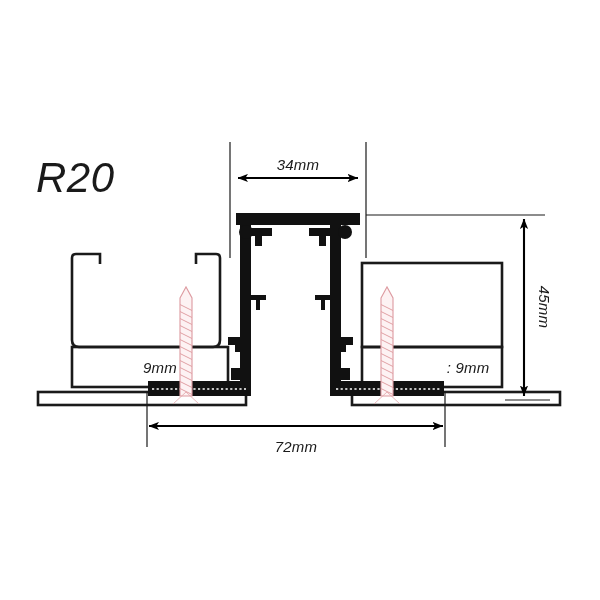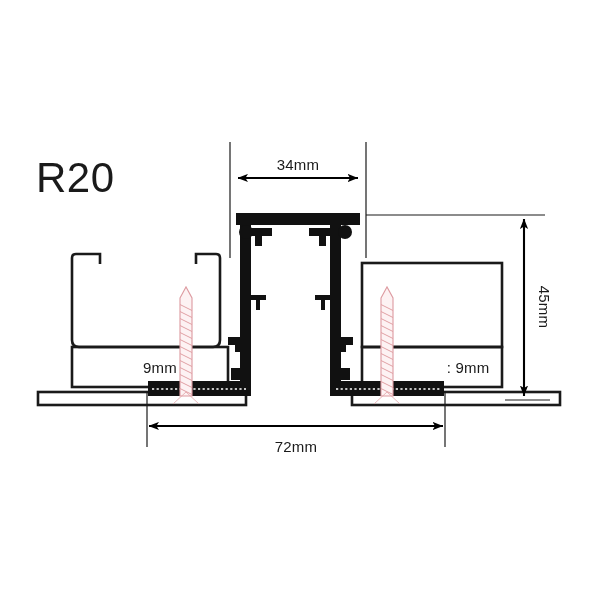--- a/index.html
+++ b/index.html
@@ -12,20 +12,21 @@
     width: 600px;
     height: 600px;
     overflow: hidden;
     font-family: "Liberation Sans", sans-serif;
   }
   #drawing-root {
     position: relative;
     width: 600px;
     height: 600px;
     background: #7f1d1d;
+    font-style: italic;
   }
   svg#technical-drawing {
     display: block;
     width: 600px;
     height: 600px;
     background: #ffffff;
   }
   .label-text {
     font-family: "Liberation Sans", sans-serif;
     fill: #1a1a1a;

